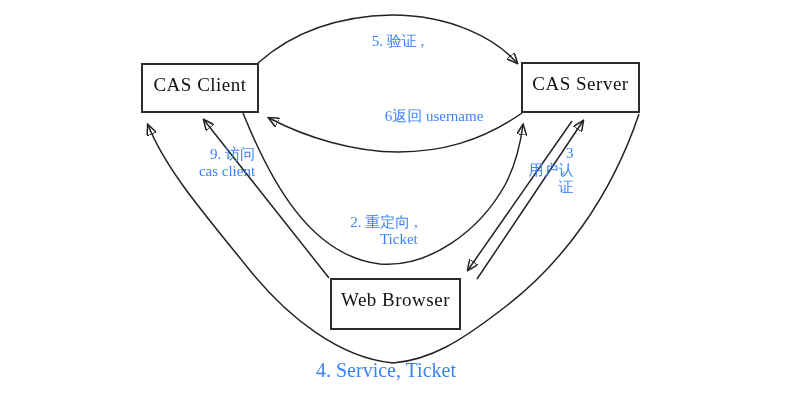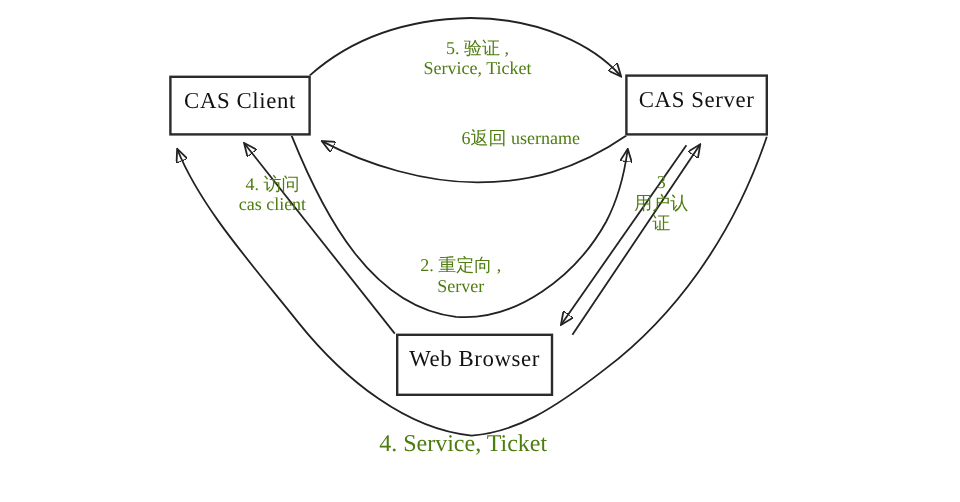--- a/index.html
+++ b/index.html
@@ -31,24 +31,24 @@
     font-size: 19px;
     color: #111111;
     letter-spacing: 0.5px;
   }
   .node-cas-client { left: 141px; top: 63px;  width: 118px; height: 50px; }
   .node-cas-server { left: 521px; top: 62px;  width: 119px; height: 51px; }
   .node-web-browser{ left: 330px; top: 278px; width: 131px; height: 52px; }
   .albl {
     position: absolute;
     transform: translateX(-50%);
-    text-align: center;
+    text-align: right;
     font-size: 15px;
     line-height: 17px;
-    color: #4d7c0f;
+    color: #3b82f6;
     white-space: nowrap;
   }
   .albl span { display: block; }
   .lbl-step5 { left: 398px; top: 33px;  }
   .lbl-step6 { left: 396px; top: 108px; margin-left: 38px; }
   .lbl-step1 { left: 227px; top: 146px; }
   .lbl-step2 { left: 384px; top: 214px; }
   .lbl-step3 { left: 551px; top: 145px; }
   .lbl-step4 { left: 386px; top: 362px; font-size: 20px; }
 </style>
@@ -86,35 +86,34 @@
   <div class="node node-web-browser">
     <span>Web Browser</span>
   </div>
 
   <div class="node node-cas-server">
     <span>CAS Server</span>
   </div>
 
   <div class="albl lbl-step5">
     <span>5. 验证 ,</span>
-    <span>Service, Ticket</span>
   </div>
 
   <div class="albl lbl-step6">
     <span>6返回 username</span>
   </div>
 
   <div class="albl lbl-step1">
-    <span>4. 访问</span>
+    <span>9. 访问</span>
     <span>cas client</span>
   </div>
 
   <div class="albl lbl-step2">
     <span>2. 重定向 ,</span>
-    <span>Server</span>
+    <span>Ticket</span>
   </div>
 
   <div class="albl lbl-step3">
     <span>3</span>
     <span>用户认</span>
     <span>证</span>
   </div>
 
   <div class="albl lbl-step4">
     <span>4. Service, Ticket</span>

